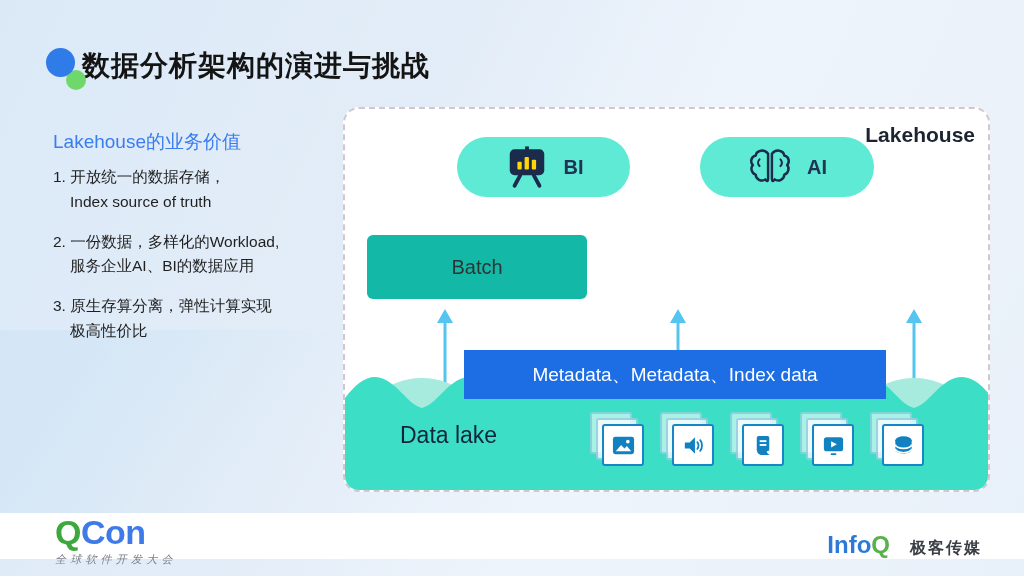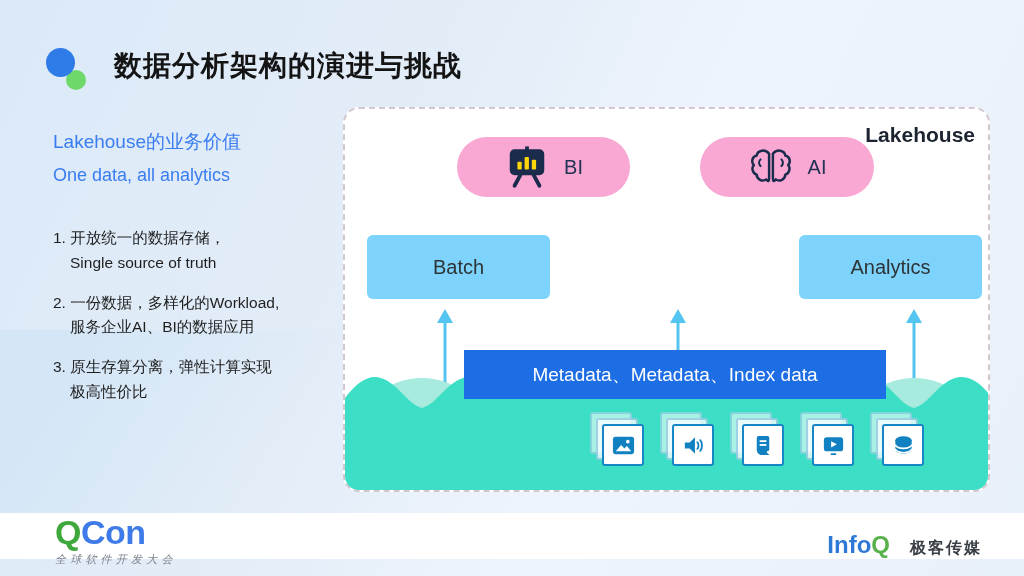--- a/index.html
+++ b/index.html
@@ -12,47 +12,47 @@
     position: relative; width: 1024px; height: 576px;
     background:
       linear-gradient(115deg, #dbe9f7 0%, #e3edf8 38%, #eef4fb 60%, #e8f0f9 100%);
   }
   .slide::after { 
     content:""; position:absolute; left:0; top:330px; width:420px; height:186px;
     background: linear-gradient(125deg, rgba(205,227,246,.55) 20%, rgba(238,244,251,0) 65%);
     pointer-events:none;
   }
   
-  .title-row { position:absolute; left:38px; top:44px; display:flex; align-items:center; gap:32px; z-index:5;}
+  .title-row { position:absolute; left:38px; top:44px; display:flex; align-items:center; gap:0; z-index:5;}
   .logo { position:relative; width:44px; height:44px; }
   .dot-green { position:absolute; left:28px; top:26px; width:20px; height:20px; border-radius:50%; background:#6fd86b; }
   .dot-blue  { position:absolute; left:8px; top:4px; width:29px; height:29px; border-radius:50%; background:#2f7be8; }
   .page-title { font-size:28px; font-weight:700; color:#141414; letter-spacing:1px; }
   
   .left-col { position:absolute; left:53px; top:132px; width:290px; z-index:5; }
   .lh-heading { color:#3a7df0; font-size:19px; line-height:1.0; margin-bottom:14px; }
   .lh-heading2 { color:#3a7df0; font-size:18px; margin-bottom:40px; }
   .point { font-size:15.5px; color:#1f1f1f; line-height:1.6; margin-bottom:15px; }
   .point .l2 { padding-left:17px; }
   
   .panel {
     position:absolute; left:343px; top:107px; width:647px; height:385px;
     background:#ffffff; border:2px dashed #d4c6ce; border-radius:16px;
     overflow:hidden; z-index:4;
   }
   .corner-label { position:absolute; right:13px; top:14px; font-size:21px; font-weight:700; color:#1b2430; z-index:5; }
   .pill {
-    position:absolute; top:28px; height:60px; border-radius:30px; background:#f9a8d4;
-    display:flex; align-items:center; justify-content:center; gap:14px; z-index:5;
+    position:absolute; top:28px; height:60px; border-radius:30px; background:#5eead4;
+    display:flex; align-items:center; justify-content:center; gap:14px; z-index:5;font-weight:bold;
   }
   .pill-bi { left:112px; width:173px; }
   .pill-ai { left:355px; width:174px; }
   .pill-label { font-size:20px; color:#223354; }
   .gbox {
-    position:absolute; top:126px; width:183px; height:64px; background:#7dd3fc; border-radius:6px;
+    position:absolute; top:126px; width:220px; height:64px; background:#14b8a6; border-radius:6px;
     display:flex; align-items:center; justify-content:center;
     font-size:20px; color:#2d3436; z-index:5;
   }
   .arrow { position:absolute; width:20px; height:86px; top:198px; z-index:1; }
   .wave-svg { position:absolute; left:0; top:245px; width:647px; height:140px; z-index:2; }
   .meta-bar {
     position:absolute; left:119px; top:241px; width:422px; height:49px; background:#1d6de5;
     display:flex; align-items:center; justify-content:center;
     color:#ffffff; font-size:19px; z-index:3;
   }
@@ -82,24 +82,23 @@
   <div class="title-row">
     <span class="logo">
       <span class="dot-green"></span>
       <span class="dot-blue"></span>
     </span>
     <h1 class="page-title">数据分析架构的演进与挑战</h1>
   </div>
 
   <div class="left-col">
     <p class="lh-heading">Lakehouse的业务价值</p>
-    <p class="lh-heading2">One data, all analytics</p>
     <div class="point">
       <div class="l1">1. 开放统一的数据存储，</div>
-      <div class="l2">Single source of truth</div>
+      <div class="l2">Index source of truth</div>
     </div>
     <div class="point">
       <div class="l1">2. 一份数据，多样化的Workload,</div>
       <div class="l2">服务企业AI、BI的数据应用</div>
     </div>
     <div class="point">
       <div class="l1">3. 原生存算分离，弹性计算实现</div>
       <div class="l2">极高性价比</div>
     </div>
   </div>
@@ -125,21 +124,20 @@
       <svg width="46" height="40" viewBox="0 0 48 42" fill="none">
         <path d="M22 7 C18 2 10 3 9 9 C4 10 3 16 6 19 C3 22 5 28 9 29 C9 34 15 37 19 34 C21 37 22 36 22 33 Z" stroke="#1b2b4c" stroke-width="2.6" stroke-linejoin="round"></path>
         <path d="M26 7 C30 2 38 3 39 9 C44 10 45 16 42 19 C45 22 43 28 39 29 C39 34 33 37 29 34 C27 37 26 36 26 33 Z" stroke="#1b2b4c" stroke-width="2.6" stroke-linejoin="round"></path>
         <path d="M13 13 C11 15 11 18 13 20" stroke="#1b2b4c" stroke-width="2.2" stroke-linecap="round"></path>
         <path d="M35 13 C37 15 37 18 35 20" stroke="#1b2b4c" stroke-width="2.2" stroke-linecap="round"></path>
       </svg>
       <span class="pill-label">AI</span>
     </div>
 
     <div class="gbox" style="left:22px">Batch</div>
-    <div class="gbox" style="left:454px">Analytics</div>
 
     <svg class="arrow" style="left:90px" viewBox="0 0 20 86">
       <path d="M10 84 V14" stroke="#54c5f0" stroke-width="3"></path>
         <path d="M2 16 L10 2 L18 16 Z" fill="#54c5f0"></path>
     </svg>
     <svg class="arrow" style="left:323px" viewBox="0 0 20 86">
       <path d="M10 84 V14" stroke="#54c5f0" stroke-width="3"></path>
         <path d="M2 16 L10 2 L18 16 Z" fill="#54c5f0"></path>
     </svg>
     <svg class="arrow" style="left:559px" viewBox="0 0 20 86">
@@ -148,20 +146,21 @@
     </svg>
 
     <svg class="wave-svg" viewBox="0 0 647 140" preserveAspectRatio="none">
       <path d="M25,44 Q77,4 129,44 Q77,76 25,44 Z" fill="#a6ebdd"></path>
       <path d="M517,44 Q569,4 621,44 Q569,76 517,44 Z" fill="#a6ebdd"></path>
       <path d="M0,44 C12,28 24,20 36,24 C54,30 62,50 77,54 C92,50 100,30 118,24 C132,20 144,26 158,34 C210,46 300,38 360,36 C430,34 470,36 489,34 C505,31 515,20 528,24 C546,30 554,50 569,54 C584,50 592,30 610,24 C622,20 636,28 647,44 L647,140 L0,140 Z" fill="#3cdfc6"></path>
     </svg>
 
     <div class="meta-bar">Metadata、Metadata、Index data</div>
 
+    <div class="lake-label">Data lake</div>
 
     <div class="stack" style="left:245px">
       <div class="card card-b2"></div>
         <div class="card card-b1"></div>
       <div class="card card-f">
         <svg width="25" height="25" viewBox="0 0 26 26">
           <rect x="2" y="4" width="22" height="18" rx="2.5" fill="#1181c2"></rect>
           <path d="M5 19 L10.5 12.5 L14 16 L16.5 13.5 L21 19 Z" fill="#ffffff"></path>
           <circle cx="17.5" cy="9" r="1.9" fill="#ffffff"></circle>
         </svg>

